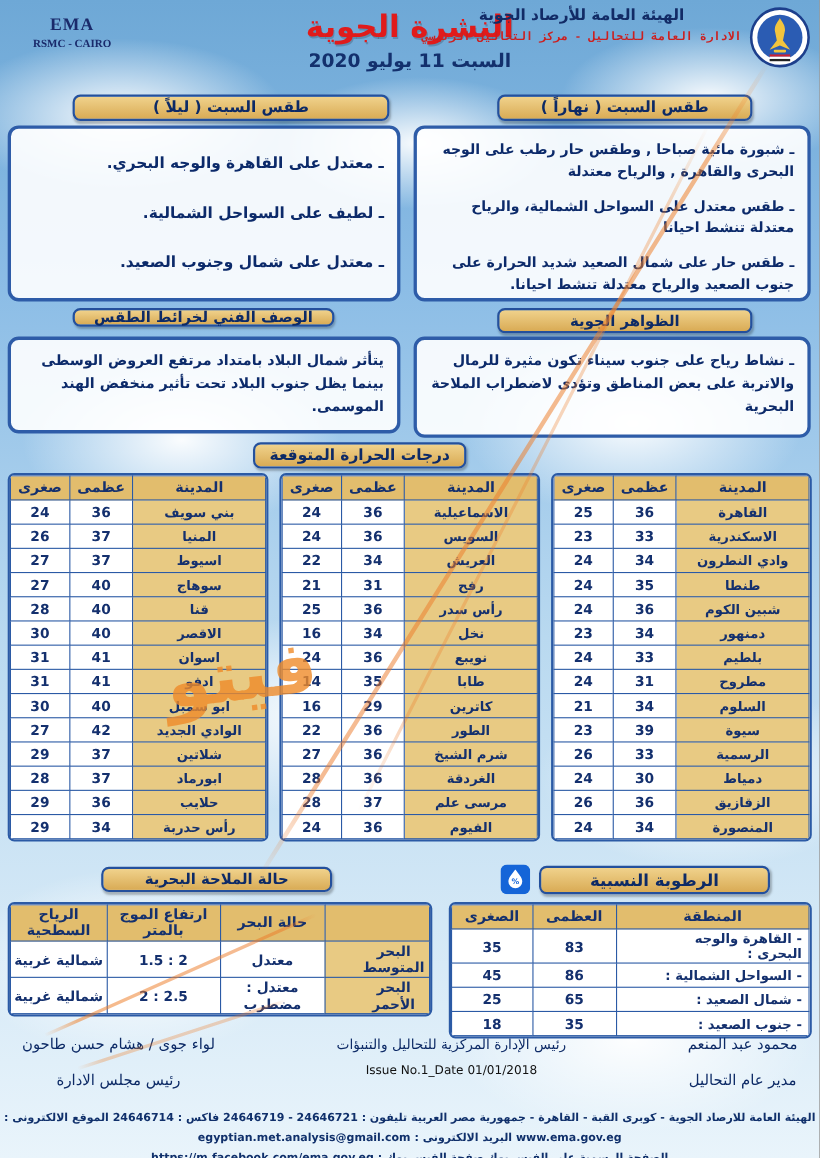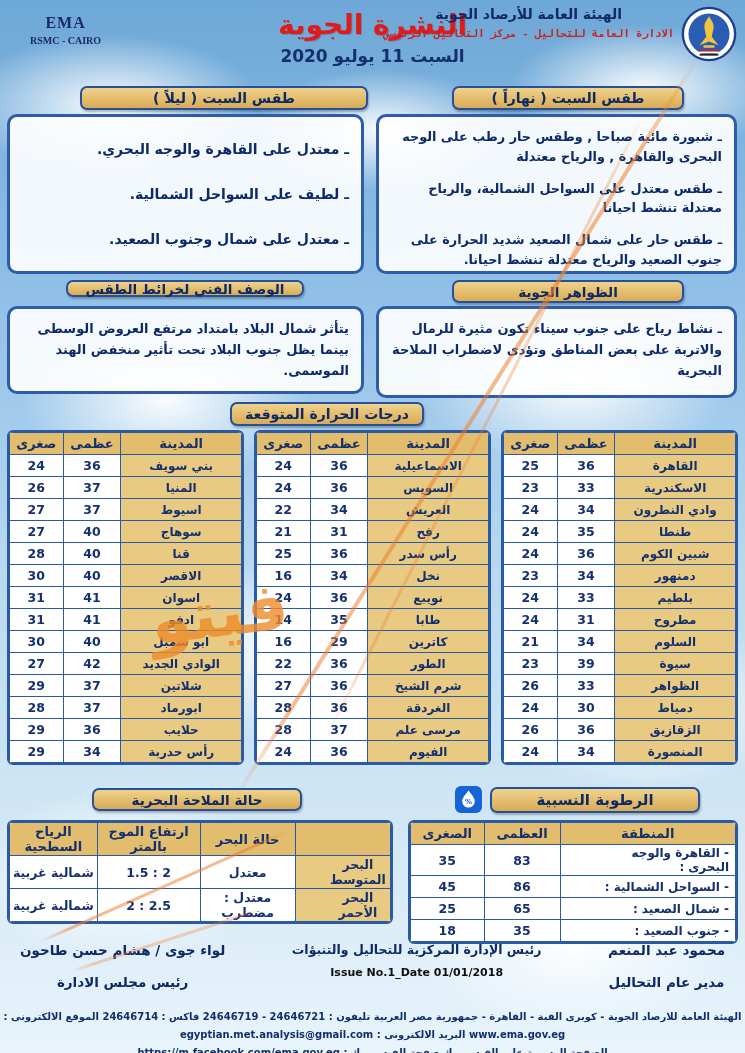--- a/index.html
+++ b/index.html
@@ -54,21 +54,21 @@
   .hum-header .pill { width: 210px; height: 26px; font-size: 15px; }
   .hum-table { left: 408px; top: 820px; width: 330px; }
   .hum-table td.region { text-align: right; padding-right: 6px; font-size: 12px; padding-left: 40px; }
   .marine-table { left: 7px; top: 820px; width: 386px; }
   .marine-table th { font-size: 11px; }
   .marine-table td { font-size: 12px; height: 26px; }
   .marine-table td.sea { background: #e8ca83; font-size: 12.5px; padding-left: 32px; }
   
   .signatures { left: 20px; top: 942px; width: 705px; display: flex; justify-content: space-between; direction: rtl; }
   .sig { display: flex; flex-direction: column; align-items: center; gap: 16px;
-         color: #0d2a66; font-weight: bold; font-size: 13.5px; }
+         color: #0d2a66; font-weight: normal; font-size: 13.5px; }
   .sig.center { gap: 9px; font-size: 12.5px; }
   .sig .issue { direction: ltr; color: #111; font-size: 11px; }
   
   .footer { left: 0; right: 0; top: 1008px; text-align: center; color: #10306b;
             font-weight: bold; font-size: 10px; line-height: 1.8; }
   
   .wm { position: absolute; z-index: 5; pointer-events: none; }
   .wm-text { left: 150px; top: 575px; font-size: 66px; font-weight: 800; color: #ef8b2a;
              opacity: .8; transform: rotate(-7deg); }
   .wm-stroke { border-radius: 4px; transform-origin: 0 0;
@@ -113,21 +113,21 @@
       <rect x="20" y="48.8" width="20" height="2.2" fill="#ffffff"></rect>
       <rect x="20" y="51" width="20" height="2.2" fill="#222222"></rect>
     </svg>
     <div class="txt">
       <div class="auth-name">الهيئة العامة للأرصاد الجوية</div>
       <div class="auth-dep">الادارة العامة للتحاليل - مركز التحاليل الرئيسي</div>
     </div>
   </div>
 
   <div class="abs pill" style="left:452px;top:86px;width:232px">طقس السبت  ( نهاراً )</div>
-  <div class="abs pill" style="left:80px;top:86px;width:288px">طقس السبت  ( ليلاً )</div>
+  <div class="abs pill" style="left:66px;top:86px;width:288px">طقس السبت  ( ليلاً )</div>
 
   <div class="abs wbox day-box" style="left:376px;top:114px;width:361px;height:160px">
 
   <div class="bullet">ـ شبورة مائية صباحا , وطقس حار رطب على الوجه البحرى والقاهرة , والرياح معتدلة</div>
       <div class="bullet">ـ طقس معتدل على السواحل الشمالية، والرياح معتدلة تنشط احيانا</div>
       <div class="bullet">ـ طقس حار على شمال الصعيد  شديد الحرارة على جنوب الصعيد والرياح معتدلة تنشط احيانا.</div>
     </div>
   <div class="abs wbox night-box" style="left:7px;top:114px;width:357px;height:160px">
 
   <div class="bullet">ـ معتدل على القاهرة والوجه البحري.</div>
@@ -204,21 +204,21 @@
             <td class="city">السلوم</td>
             <td>34</td>
             <td>21</td>
           </tr>
             <tr>
             <td class="city">سيوة</td>
             <td>39</td>
             <td>23</td>
           </tr>
             <tr>
-            <td class="city">الظواهر</td>
+            <td class="city">الرسمية</td>
             <td>33</td>
             <td>26</td>
           </tr>
             <tr>
             <td class="city">دمياط</td>
             <td>30</td>
             <td>24</td>
           </tr>
             <tr>
             <td class="city">الزقازيق</td>

